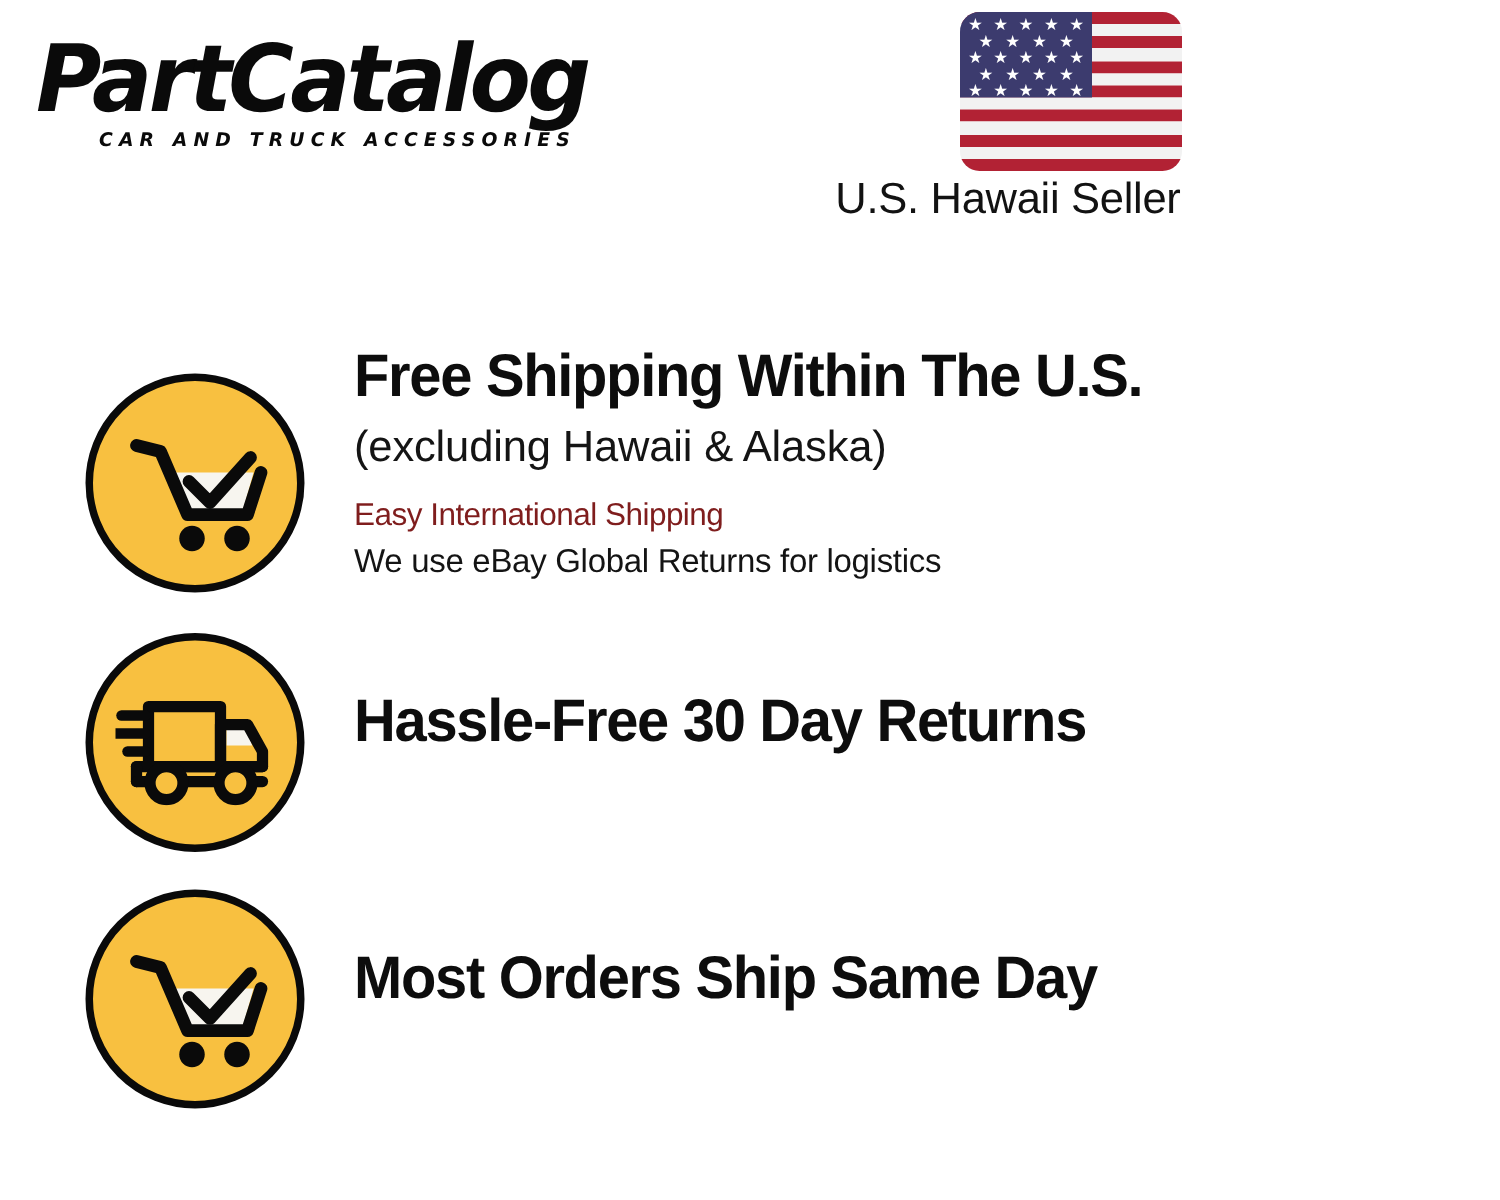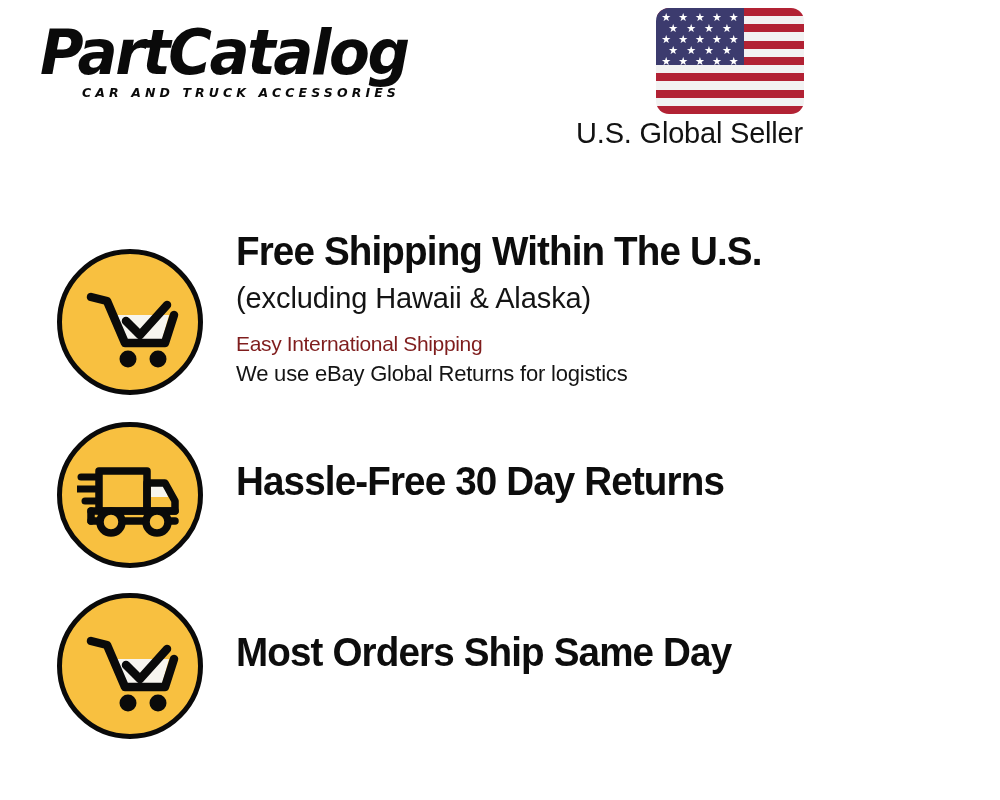--- a/index.html
+++ b/index.html
@@ -17,21 +17,21 @@
     position: relative;
     width: 1000px;
     height: 800px;
     background: #ffffff;
   }
 
   
   .header {
     position: absolute;
     top: 0;
-    left: 16px;
+    left: 0;
     width: 801px;
     height: 175px;
   }
 
   .logo-block {
     position: absolute;
     left: 24px;
     top: 22px;
     width: 470px;
   }
@@ -277,21 +277,21 @@
                 <span class="star">★</span>
                 <span class="star">★</span>
                 <span class="star">★</span>
                 <span class="star">★</span>
               </div>
             </div>
         </div>
       </div>
     </div>
 
-    <div class="seller-label">U.S. Global Seller</div>
+    <div class="seller-label">U.S. Hawaii Seller</div>
   </div>
 
   <div class="features">
 
     <div class="feature-row r1">
       <div class="badge">
         <span>
           <svg width="104" height="96" viewBox="0 0 104 96" fill="none">
             <path d="M30 32 L54 32 L62 64 L92 64" stroke="none" fill="none"></path>
 

